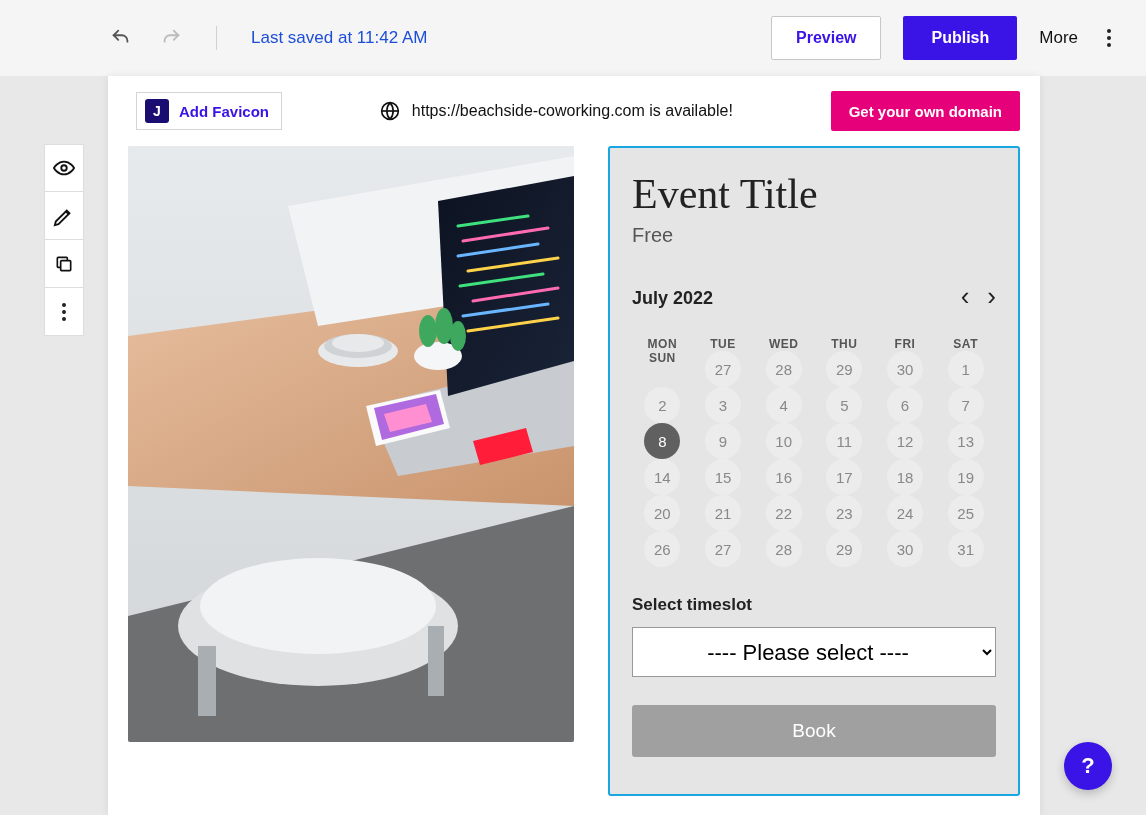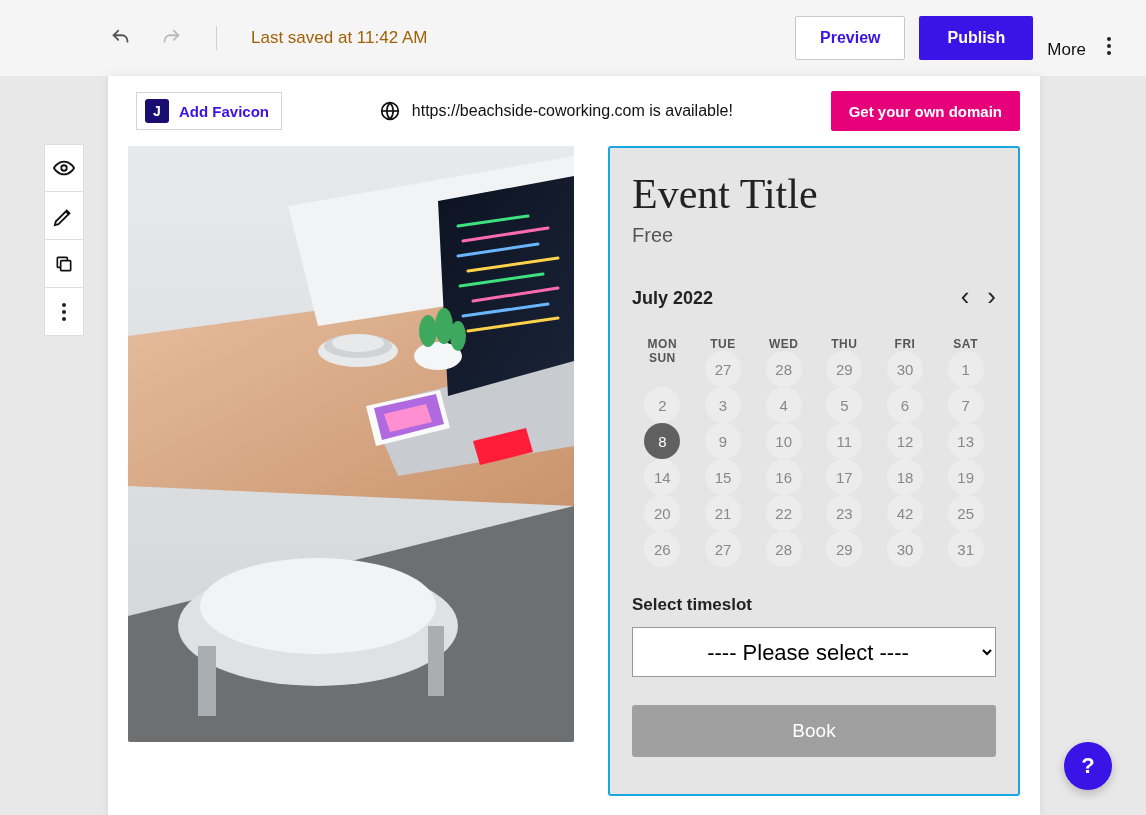--- a/index.html
+++ b/index.html
@@ -13,22 +13,22 @@
     padding: 0 28px 0 110px;
     background: #f5f5f5;
   }
   .history-controls { display: flex; align-items: center; gap: 28px; }
   .undo-btn, .redo-btn {
     width: 22px; height: 22px; display: flex; align-items: center; justify-content: center;
     cursor: pointer; color: #555;
   }
   .redo-btn { color: #bbb; }
   .divider-v { width: 1px; height: 24px; background: #d0d0d0; margin: 0 6px 0 6px; }
-  .saved-text { color: #a16207; font-size: 17px; }
-  .top-right { margin-left: auto; display: flex; align-items: flex-end; gap: 14px; }
+  .saved-text { color: #1d4ed8; font-size: 17px; }
+  .top-right { margin-left: auto; display: flex; align-items: center; gap: 22px; }
   .preview-btn {
     height: 44px; padding: 0 24px; border: 1px solid #c7c7c7;
     background: #fff; color: #3A13E6; font-weight: 700; font-size: 16px;
     border-radius: 2px; cursor: pointer;
   }
   .publish-btn {
     height: 44px; padding: 0 28px; border: none;
     background: #3A13E6; color: #fff; font-weight: 700; font-size: 16px;
     border-radius: 2px; cursor: pointer;
   }
@@ -348,21 +348,21 @@
           <div class="cal-day">14</div>
           <div class="cal-day">15</div>
           <div class="cal-day">16</div>
           <div class="cal-day">17</div>
           <div class="cal-day">18</div>
           <div class="cal-day">19</div>
           <div class="cal-day">20</div>
           <div class="cal-day">21</div>
           <div class="cal-day">22</div>
           <div class="cal-day">23</div>
-          <div class="cal-day">42</div>
+          <div class="cal-day">24</div>
           <div class="cal-day">25</div>
           <div class="cal-day">26</div>
           <div class="cal-day">27</div>
           <div class="cal-day">28</div>
           <div class="cal-day">29</div>
           <div class="cal-day">30</div>
           <div class="cal-day">31</div>
         </div>
 
       <div class="timeslot-label">Select timeslot</div>

